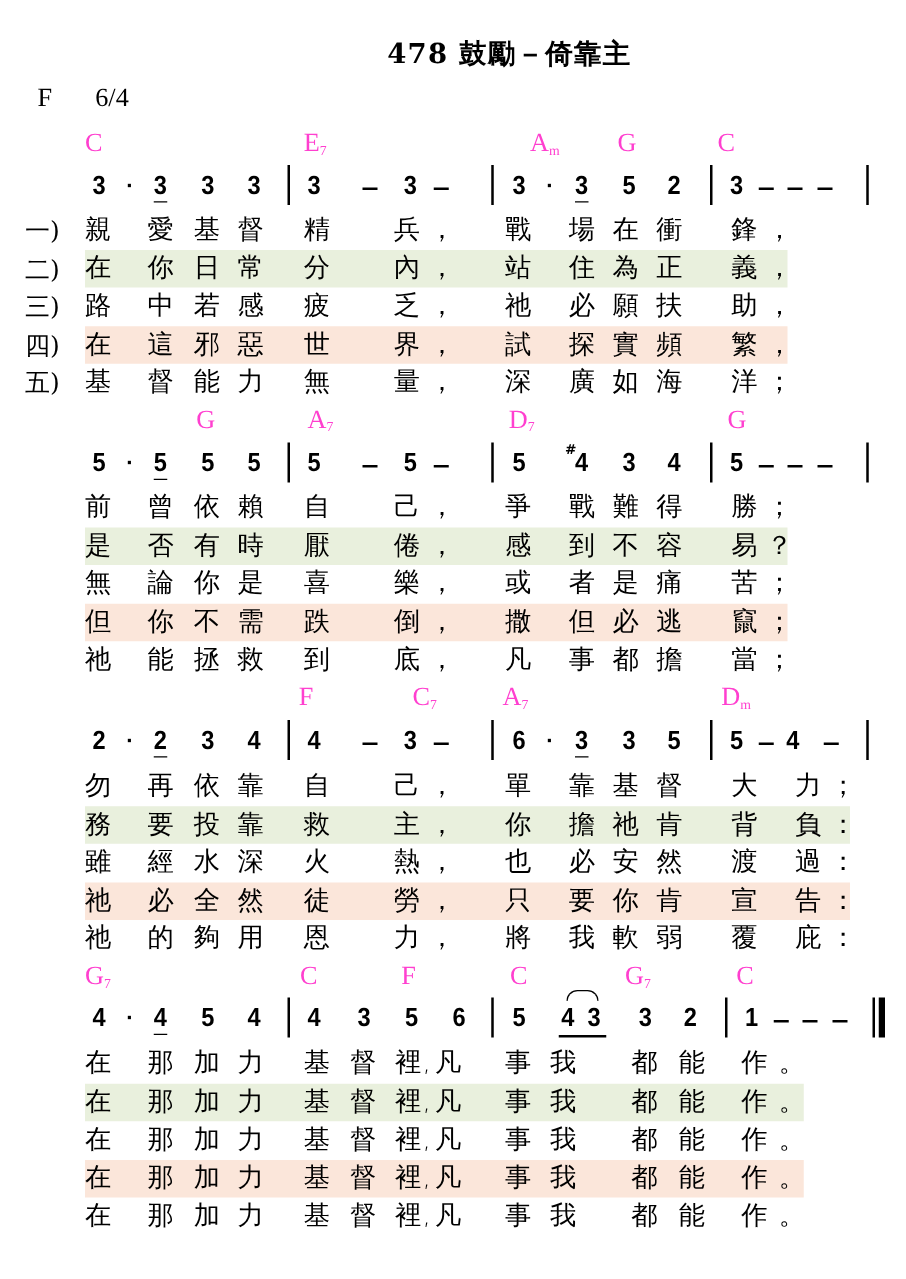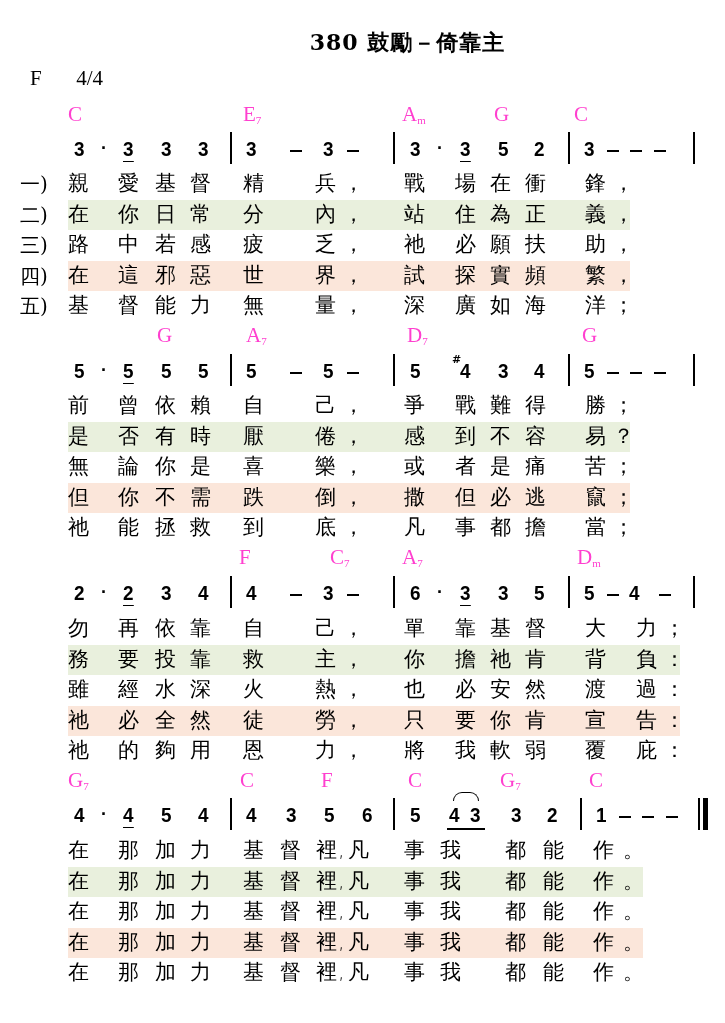--- a/index.html
+++ b/index.html
@@ -22,32 +22,32 @@
     .slur { border:1.5px solid #000; border-bottom:none; border-radius:14px 14px 0 0; height:8px; }
     .band { height:30px; }
     .band.green { background:#e9f0dd; }
     .band.orange { background:#fbe6da; }
     .vlabel { font-family:"DejaVu Serif", serif; font-size:20px; line-height:1; }
     .ly { font-family:"DejaVu Sans", sans-serif; font-size:21px; line-height:1; font-weight:300; }
   </style>
 </head>
 <body>
 
-<div class="abs title">380 鼓勵－倚靠主</div>
+<div class="abs title">478 鼓勵－倚靠主</div>
 <div class="abs key">
   <span>F</span>
   <span style="display:inline-block;width:24px"></span>
-  <span>4/4</span>
+  <span>6/4</span>
 </div>
 
 <div>
   <div>
     <div class="abs chord" style="left:68px;top:104px"><span>C</span><sub></sub></div>
     <div class="abs chord" style="left:243px;top:104px"><span>E</span><sub>7</sub></div>
-    <div class="abs chord" style="left:402px;top:104px"><span>A</span><sub>m</sub></div>
+    <div class="abs chord" style="left:424px;top:104px"><span>A</span><sub>m</sub></div>
     <div class="abs chord" style="left:494px;top:104px"><span>G</span><sub></sub></div>
     <div class="abs chord" style="left:574px;top:104px"><span>C</span><sub></sub></div>
   </div>
   <div>
     <div class="abs note" style="left:74px;top:138px">3</div>
     <div class="abs dot" style="left:101px;top:139px">·</div>
     <div class="abs note ul" style="left:123px;top:138px">3</div>
     <div class="abs note" style="left:161px;top:138px">3</div>
     <div class="abs note" style="left:198px;top:138px">3</div>
     <div class="abs bar" style="left:230px;top:132px;height:32px"></div>

